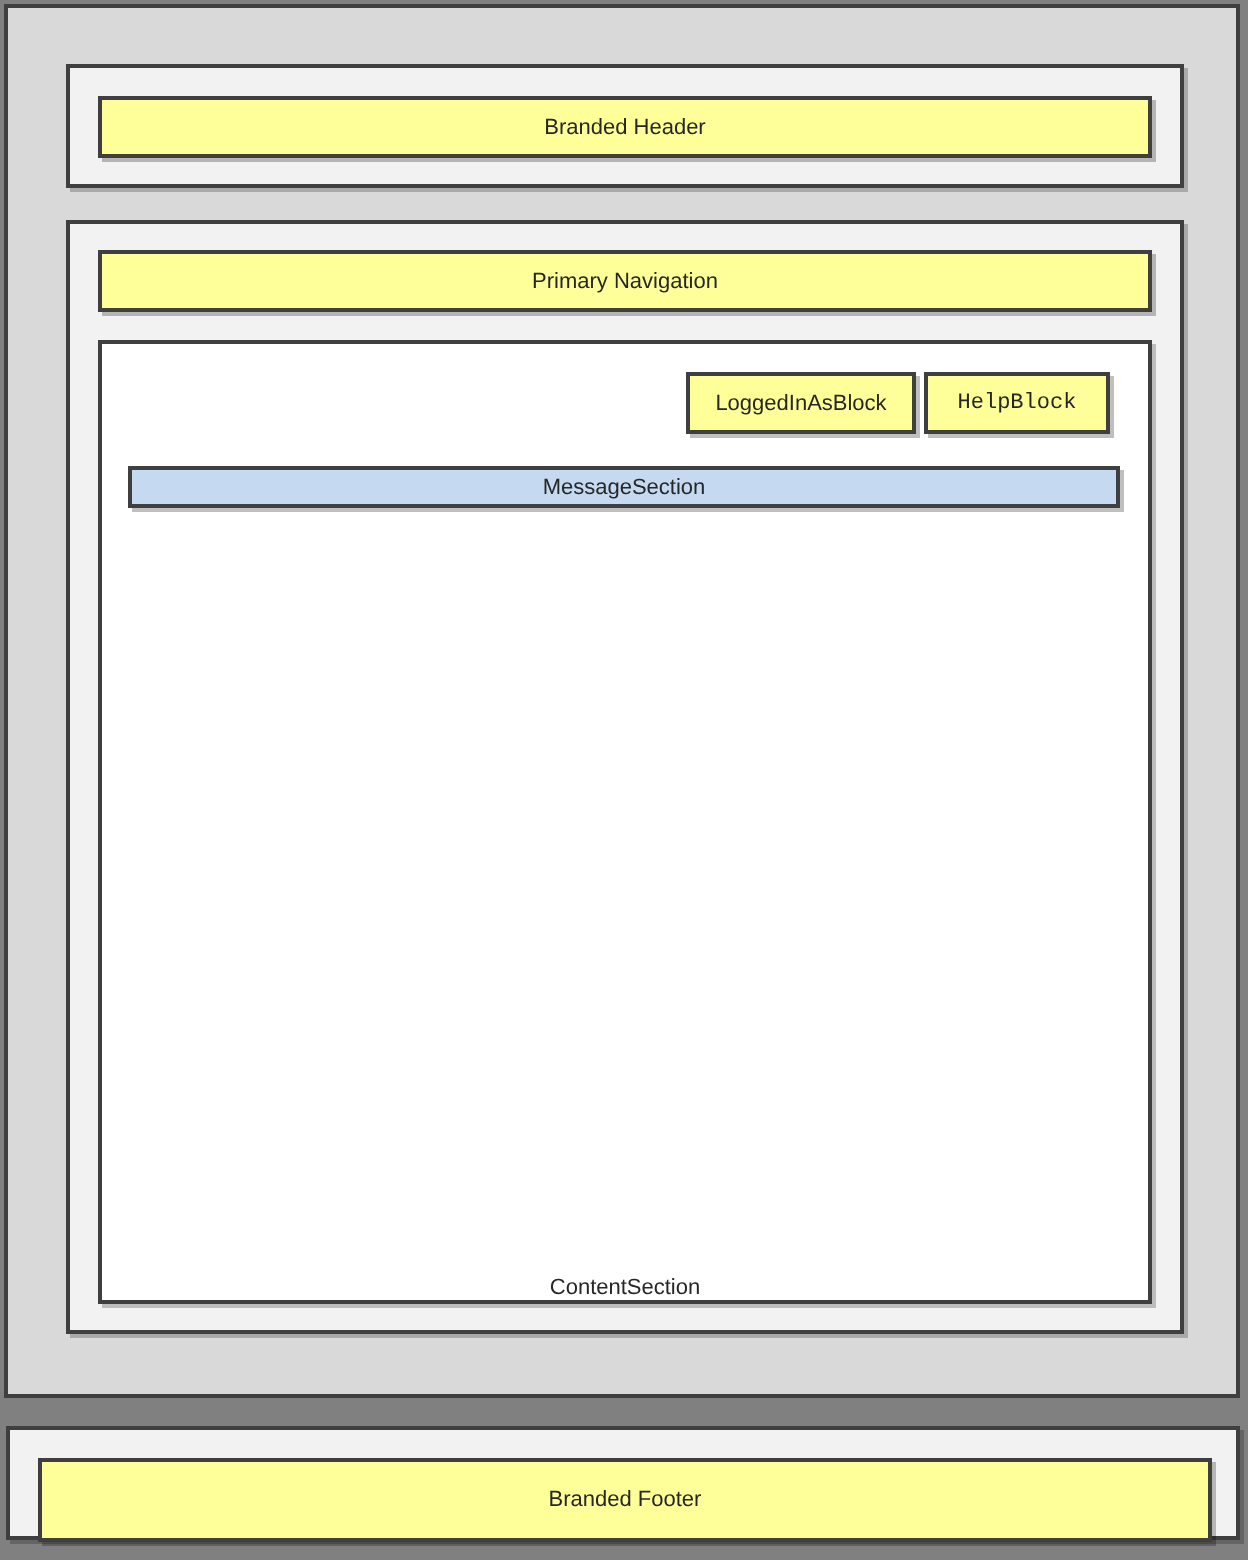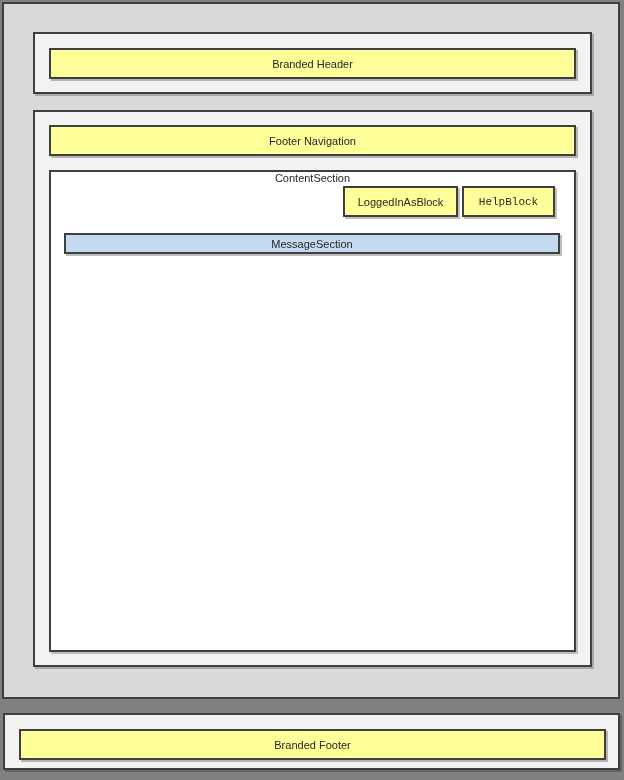--- a/index.html
+++ b/index.html
@@ -50,38 +50,38 @@
   .content-box{
     left:14px;top:58px;width:527px;height:482px;
     background:var(--content_bg);
     box-shadow:2px 2px 0 rgba(0,0,0,0.22);
   }
   .logged-in-as{left:292px;top:14px;width:115px;height:31px;}
   .help{left:411px;top:14px;width:93px;height:31px;font-family:Liberation Mono, monospace;}
   .message{left:13px;top:61px;width:496px;height:21px;}
   .content-label{
     position:absolute;inset:0;
-    display:flex;align-items:flex-start;justify-content:center;
+    display:flex;align-items:flex-end;justify-content:center;
   }
-  .bar-footer{left:14px;top:14px;width:587px;height:31px;}
+  .bar-footer{left:14px;top:14px;width:587px;height:42px;}
 </style>
 </head>
 <body>
 
 <div class="outer">
 
   <div class="band header-band">
     <div class="block bar-header">
       <span>Branded Header</span>
     </div>
   </div>
 
   <div class="band main-band">
     <div class="block bar-nav">
-      <span>Footer Navigation</span>
+      <span>Primary Navigation</span>
     </div>
 
     <div class="content-box">
       <div class="content-label">
         <span>ContentSection</span>
       </div>
       <div class="block logged-in-as">
         <span>LoggedInAsBlock</span>
       </div>
       <div class="block help">

